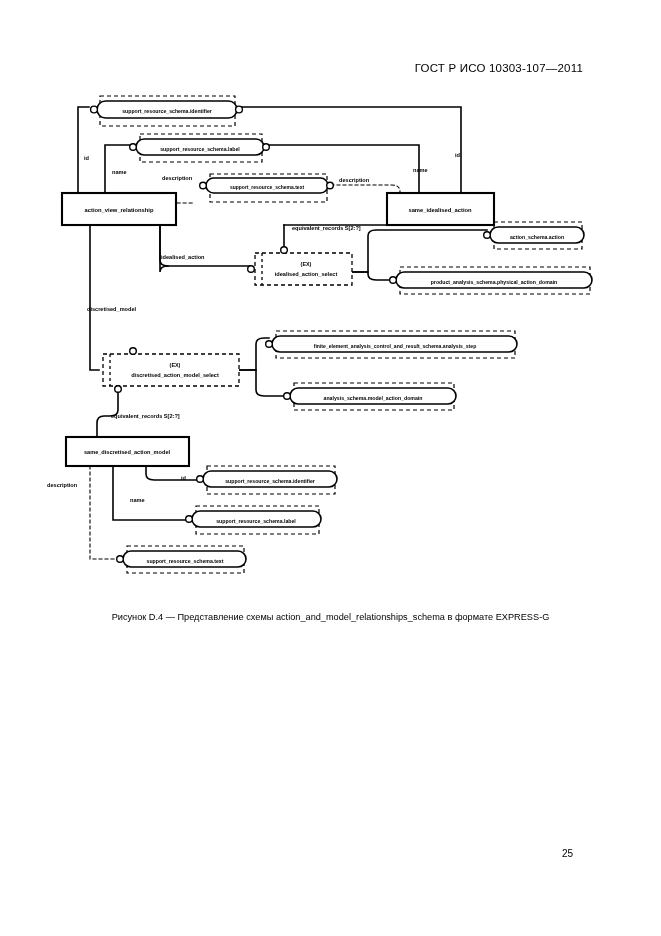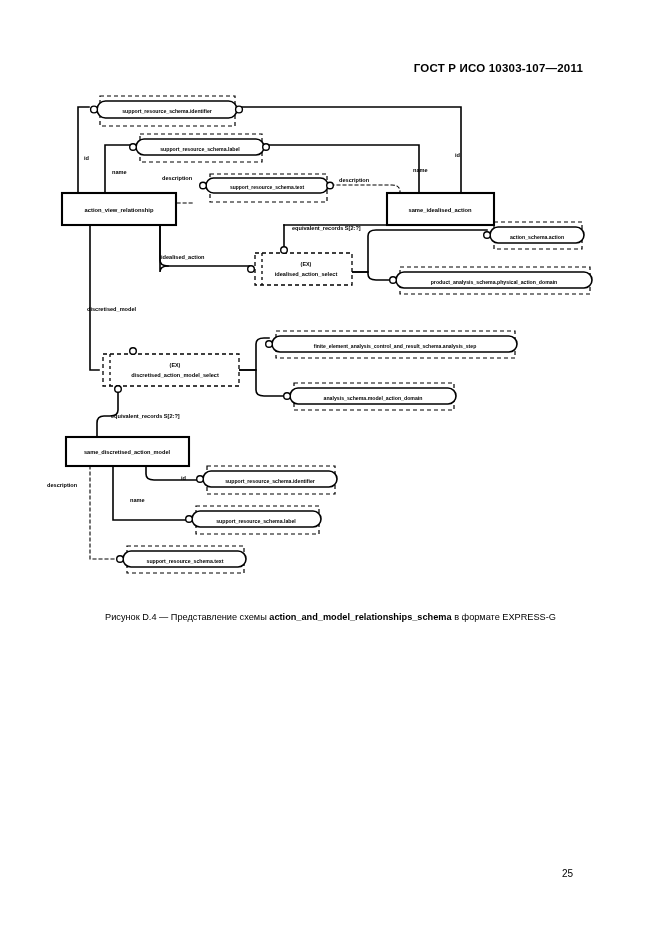--- a/index.html
+++ b/index.html
@@ -11,21 +11,21 @@
     position:relative;
     overflow:hidden;
   }
   .page{position:absolute;inset:0;}
 
   
   .doc-header{
     position:absolute;
     right:78px; top:62px;
     font-size:11.5px;
-    font-weight:bold;
+    font-weight:normal;
     letter-spacing:0.2px;
     white-space:nowrap;
   }
 
   
   .diagram{
     position:absolute;
     left:0; top:0; width:661px; height:600px;
   }
   .diagram svg{position:absolute;left:0;top:0;}
@@ -33,27 +33,27 @@
   
 
   
   .caption{
     position:absolute;
     left:50px; top:610px; width:561px;
     text-align:center;
     font-size:9.2px;
     line-height:15px;
   }
-  .caption .bold{font-weight:bold;}
+  .caption .bold{font-weight:normal;}
   .caption .l2{display:block;}
 
   
   .page-number{
     position:absolute;
-    left:562px; top:868px;
+    left:562px; top:848px;
     font-size:10px;
   }
 </style>
 </head>
 <body>
 
 <div class="page">
 
   <div class="doc-header">ГОСТ Р ИСО 10303-107—2011</div>
 

